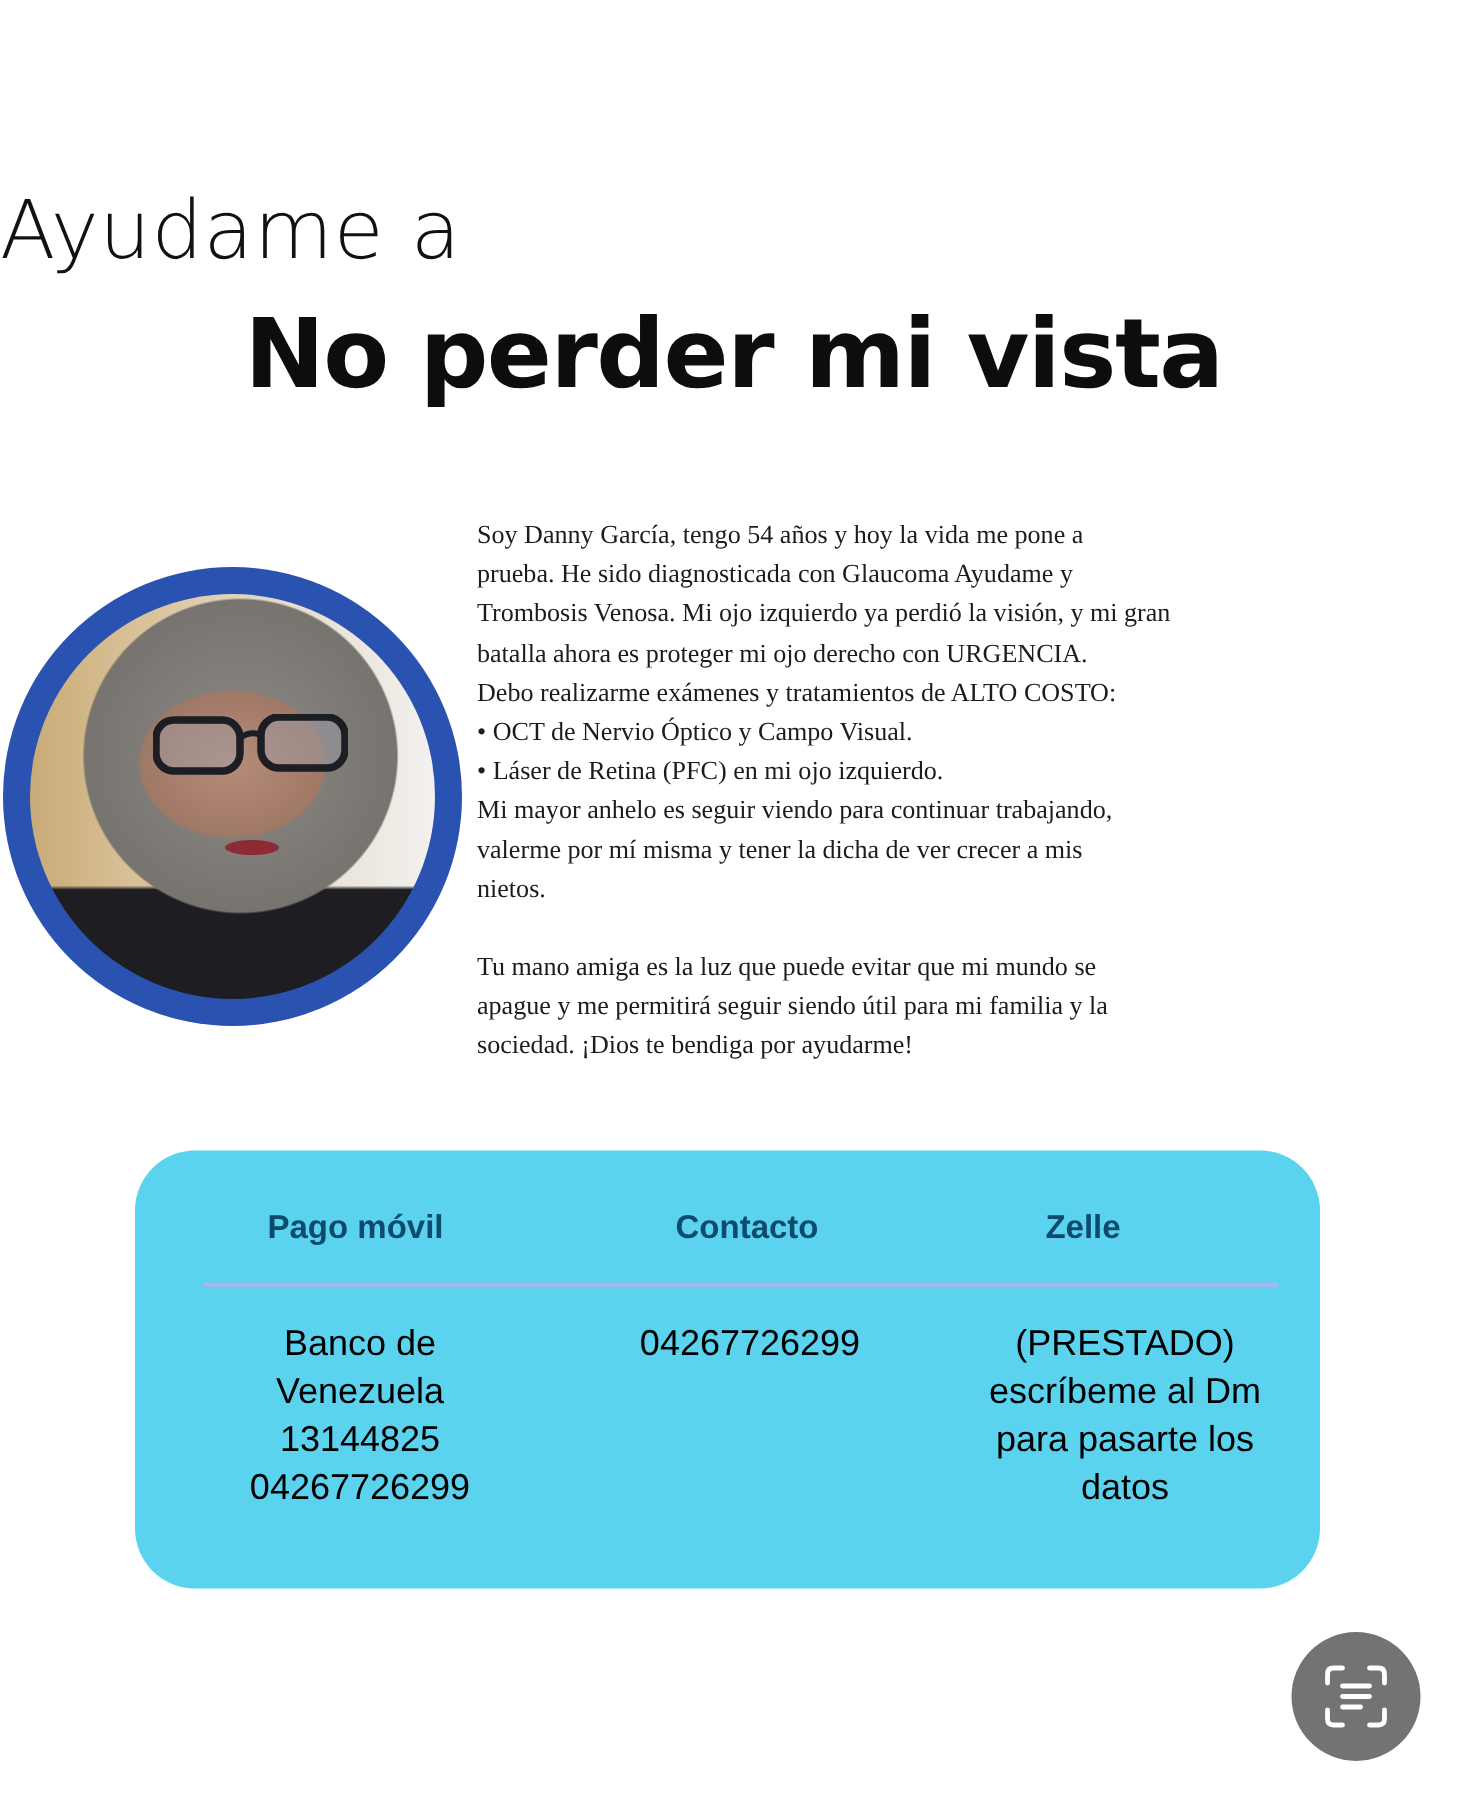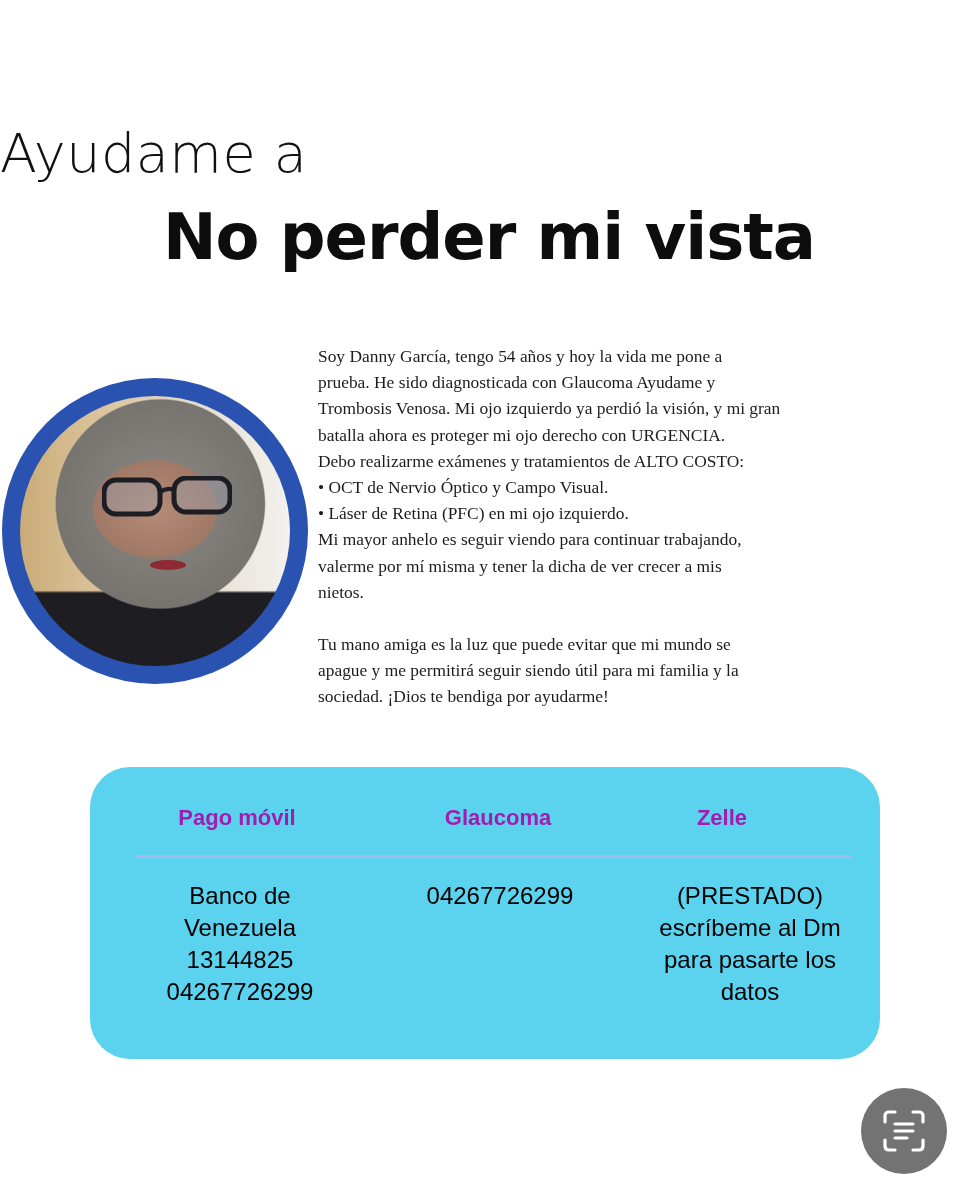--- a/index.html
+++ b/index.html
@@ -42,21 +42,21 @@
       font-family: Liberation Serif, serif; font-size: 17.4px; line-height: 26.2px; color: #1c1c1c;
     }
     .story p { margin: 0; }
     .story .gap { height: 26px; }
     .card {
       position: absolute; left: 90px; top: 767px; width: 790px; height: 292px;
       background: #5bd3ee; border-radius: 40px;
     }
     .col-head {
       position: absolute; top: 38px; font-family: "Liberation Sans", sans-serif;
-      font-size: 22px; font-weight: 700; color: #a21caf; text-align: center; width: 240px;
+      font-size: 22px; font-weight: 700; color: #0c4a6e; text-align: center; width: 240px;
     }
     .divider {
       position: absolute; left: 46px; top: 88px; width: 716px; height: 3px; background: #a7b8ec;
     }
     .col-body {
       position: absolute; top: 113px; font-family: "Liberation Sans", sans-serif;
       font-size: 24px; line-height: 32px; color: #000000; text-align: center; width: 240px;
     }
     .col-body div { white-space: nowrap; }
     .scan-btn {
@@ -93,21 +93,21 @@
   <p>valerme por mí misma y tener la dicha de ver crecer a mis</p>
   <p>nietos.</p>
   <div class="gap"></div>
   <p>Tu mano amiga es la luz que puede evitar que mi mundo se</p>
   <p>apague y me permitirá seguir siendo útil para mi familia y la</p>
   <p>sociedad. ¡Dios te bendiga por ayudarme!</p>
 </div>
 
 <div class="card">
   <div class="col-head" style="left:27px;">Pago móvil</div>
-  <div class="col-head" style="left:288px;">Glaucoma</div>
+  <div class="col-head" style="left:288px;">Contacto</div>
   <div class="col-head" style="left:512px;">Zelle</div>
 
   <div class="divider"></div>
 
   <div class="col-body" style="left:30px;">
     <div>Banco de</div>
     <div>Venezuela</div>
     <div>13144825</div>
     <div>04267726299</div>
   </div>

